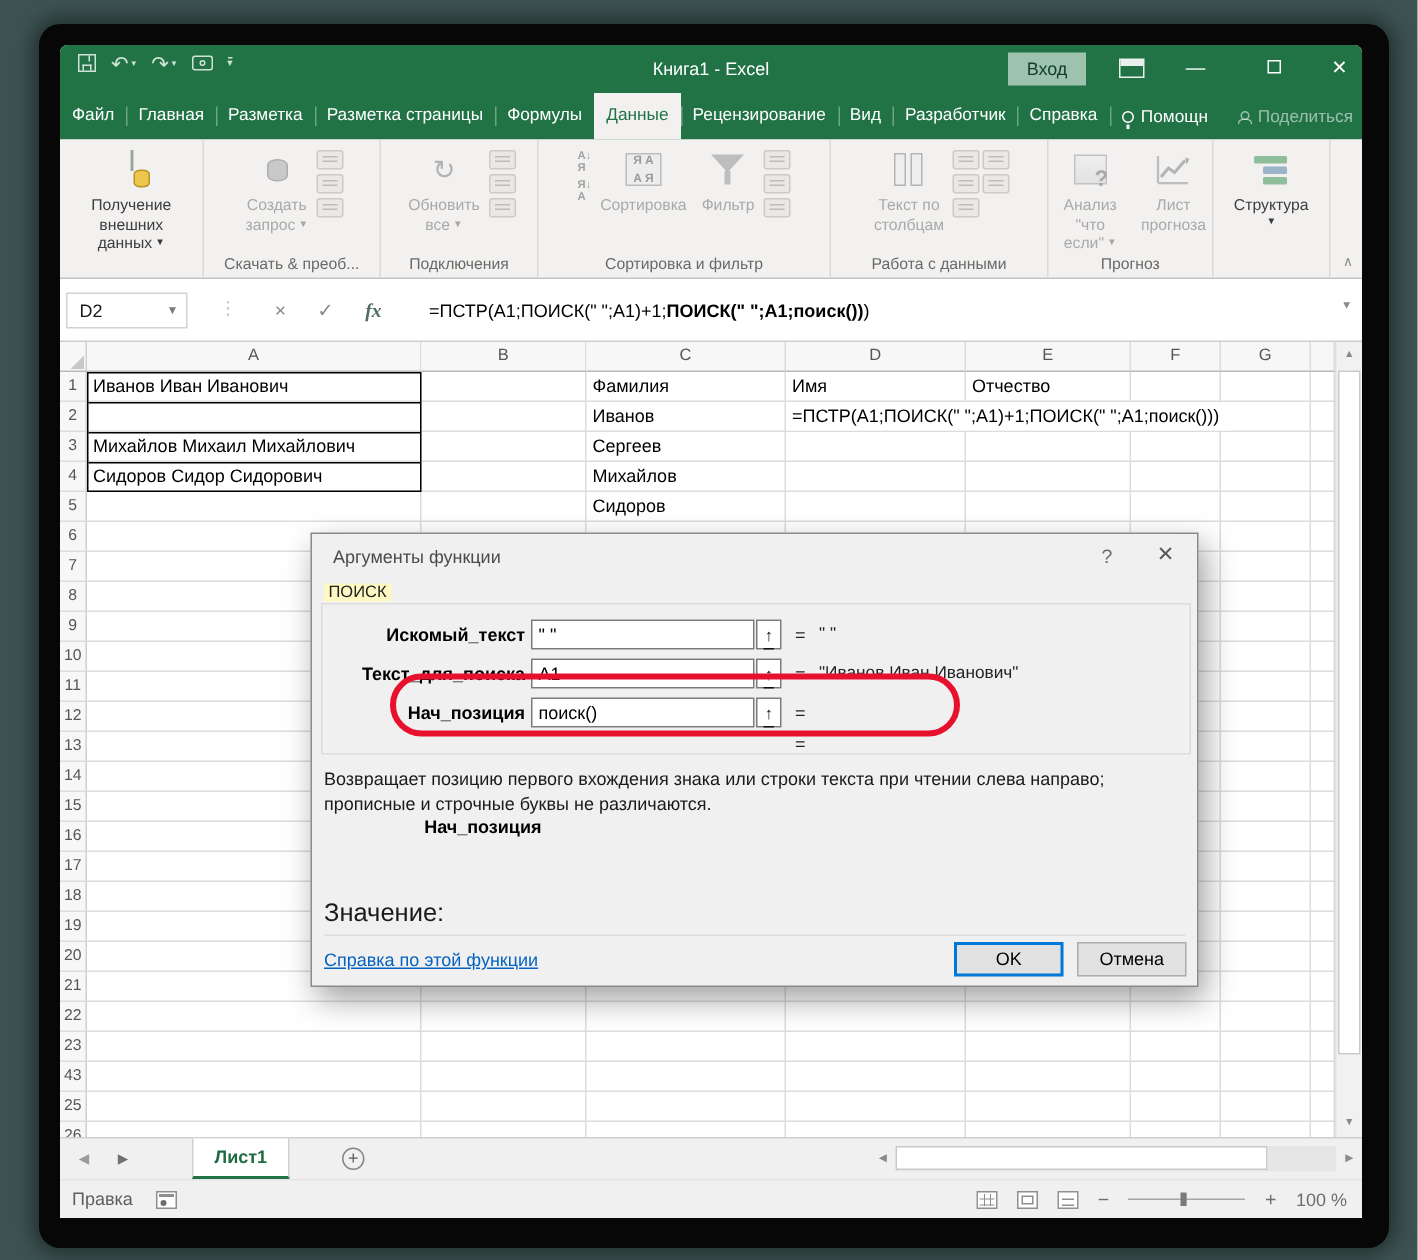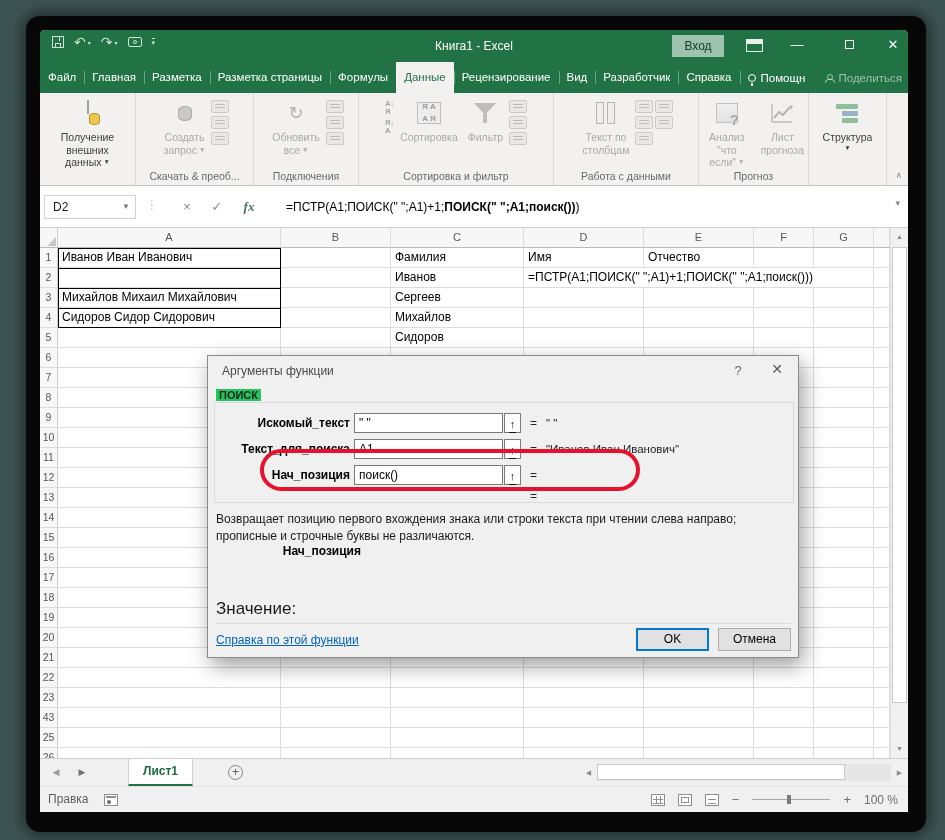--- a/index.html
+++ b/index.html
@@ -76,21 +76,21 @@
   .ic-whatif:after { content:"?"; position:absolute; right:-2px; bottom:-4px; font-size:15px; font-weight:bold; color:#a9a9a9; }
   .ic-outline { display:flex; flex-direction:column; gap:2px; }
   .ic-outline i { height:5px; border-radius:1px; }
   .ic-outline i:nth-child(1){ width:22px; background:#8fbf9a; }
   .ic-outline i:nth-child(2){ width:16px; margin-left:6px; background:#9ab3c9; }
   .ic-outline i:nth-child(3){ width:16px; margin-left:6px; background:#8fbf9a; }
   .ic-sortmini { font-size:7.5px; color:#a2a2a2; line-height:8px; font-weight:bold; }
 
   
   .fbar { position:absolute; left:0; top:156px; width:100%; height:42px; background:#fff; border-bottom:1px solid #cfcfcf; }
-  .namebox { position:absolute; left:4px; top:9px; width:92px; height:24px; border:1px solid #d2d2d2; font-size:12px; line-height:22px; padding-left:8px; color:#1a1a1a; }
+  .namebox { position:absolute; left:4px; top:9px; width:81px; height:24px; border:1px solid #d2d2d2; font-size:12px; line-height:22px; padding-left:8px; color:#1a1a1a; }
   .namebox .nb-caret { position:absolute; right:5px; top:0; font-size:8px; color:#7a7a7a; line-height:22px; }
   .fdots { position:absolute; left:106px; top:12px; color:#c0c0c0; font-size:12px; }
   .fbtn { position:absolute; top:9px; width:26px; height:24px; text-align:center; line-height:24px; font-size:13px; color:#8a8a8a; }
   .fx { font-style:italic; font-family:"Liberation Serif","DejaVu Serif",serif; font-weight:bold; color:#4e6e5e; font-size:13px; }
   .ftext { position:absolute; left:246px; top:9px; height:24px; line-height:24px; font-size:12px; color:#000; white-space:nowrap; }
   .fexpand { position:absolute; right:8px; top:12px; font-size:9px; color:#8a8a8a; }
 
   
   .sheet { position:absolute; left:0; top:198px; width:868px; height:530px; background:#fff; overflow:hidden; }
   .hcell { position:absolute; background:#f7f7f7; border-right:1px solid #dcdcdc; border-bottom:1px solid #b9b9b9; font-size:11px; color:#565656; text-align:center; line-height:19px; }
@@ -135,21 +135,21 @@
   .ztrack .tick { position:absolute; left:38px; top:2px; width:1px; height:7px; background:#a6a6a6; }
   .ztrack .zthumb { position:absolute; left:35px; top:1px; width:4px; height:9px; background:#7a7a7a; }
   .zlevel { color:#6e6e6e; }
 
   
   .dialog { position:absolute; left:207px; top:355px; width:592px; height:303px; background:#f0f0f0; border:1px solid #8a8a8a; box-shadow:4px 8px 20px rgba(0,0,0,.38); z-index:40; }
   .dtitle { position:absolute; left:14px; top:8px; font-size:12px; color:#4b4b4b; }
   .dhelp { position:absolute; left:520px; top:7px; width:20px; text-align:center; font-size:13px; color:#6a6a6a; }
   .dclose { position:absolute; left:556px; top:5px; width:26px; text-align:center; font-size:14px; color:#5a5a5a; }
   .gbox { position:absolute; left:6px; top:46px; width:580px; height:101px; border:1px solid #dcdcdc; }
-  .gbox-label { position:absolute; left:8px; top:33px; font-size:11px; color:#222; background:#22c55e; padding:0 3px;font-weight:bold; }
+  .gbox-label { position:absolute; left:8px; top:33px; font-size:11px; color:#222; background:#fef9c3; padding:0 3px; }
   .frow { position:absolute; left:0; width:100%; height:20px; }
   .flabel { position:absolute; left:10px; width:132px; text-align:right; font-size:12px; font-weight:bold; color:#000; line-height:20px; }
   .finput { position:absolute; left:146px; width:149px; height:20px; background:#fff; border:1px solid #7a7a7a; font-size:12px; line-height:18px; padding:0 4px; color:#000; }
   .fcollapse { position:absolute; left:296px; width:17px; height:20px; background:#fff; border:1px solid #7a7a7a; text-align:center; }
   .fcollapse .up { font-size:11px; font-weight:bold; color:#111; line-height:16px; display:inline-block; border-bottom:1.5px solid #111; padding:0 1px; }
   .feq { position:absolute; left:322px; font-size:12px; color:#222; line-height:20px; }
   .fres { position:absolute; left:338px; font-size:11.5px; color:#222; line-height:20px; white-space:nowrap; }
   .loneeq { position:absolute; left:322px; top:133px; font-size:12px; color:#222; }
   .ddesc { position:absolute; left:8px; top:155px; width:578px; font-size:12px; color:#1a1a1a; line-height:17px; }
   .dparam { position:absolute; left:0; top:188px; width:100%; display:flex; }

